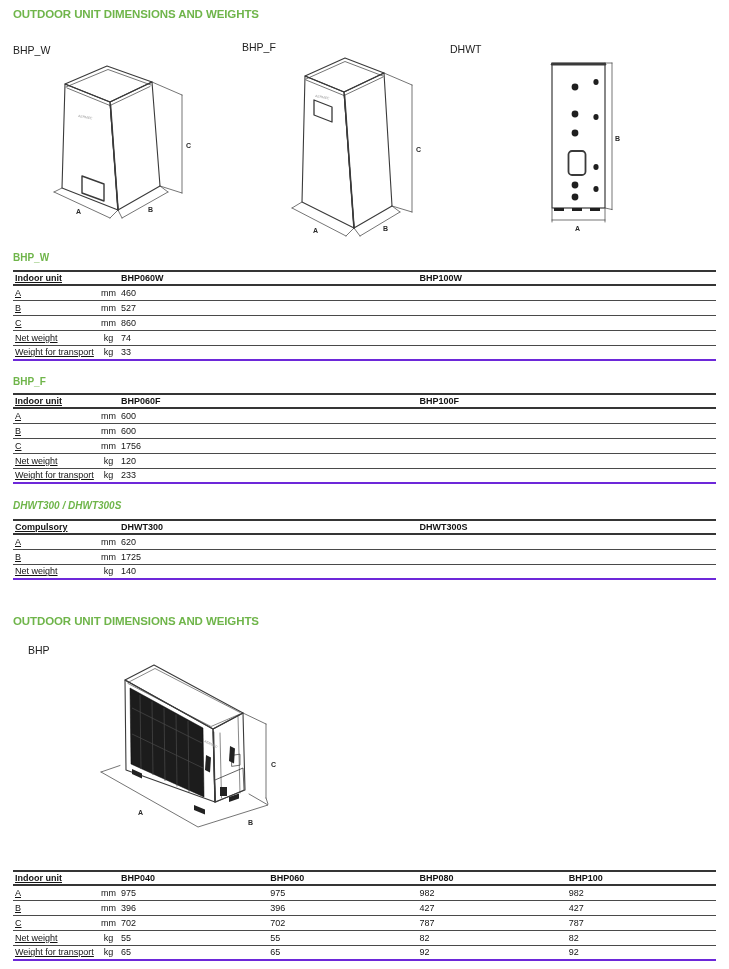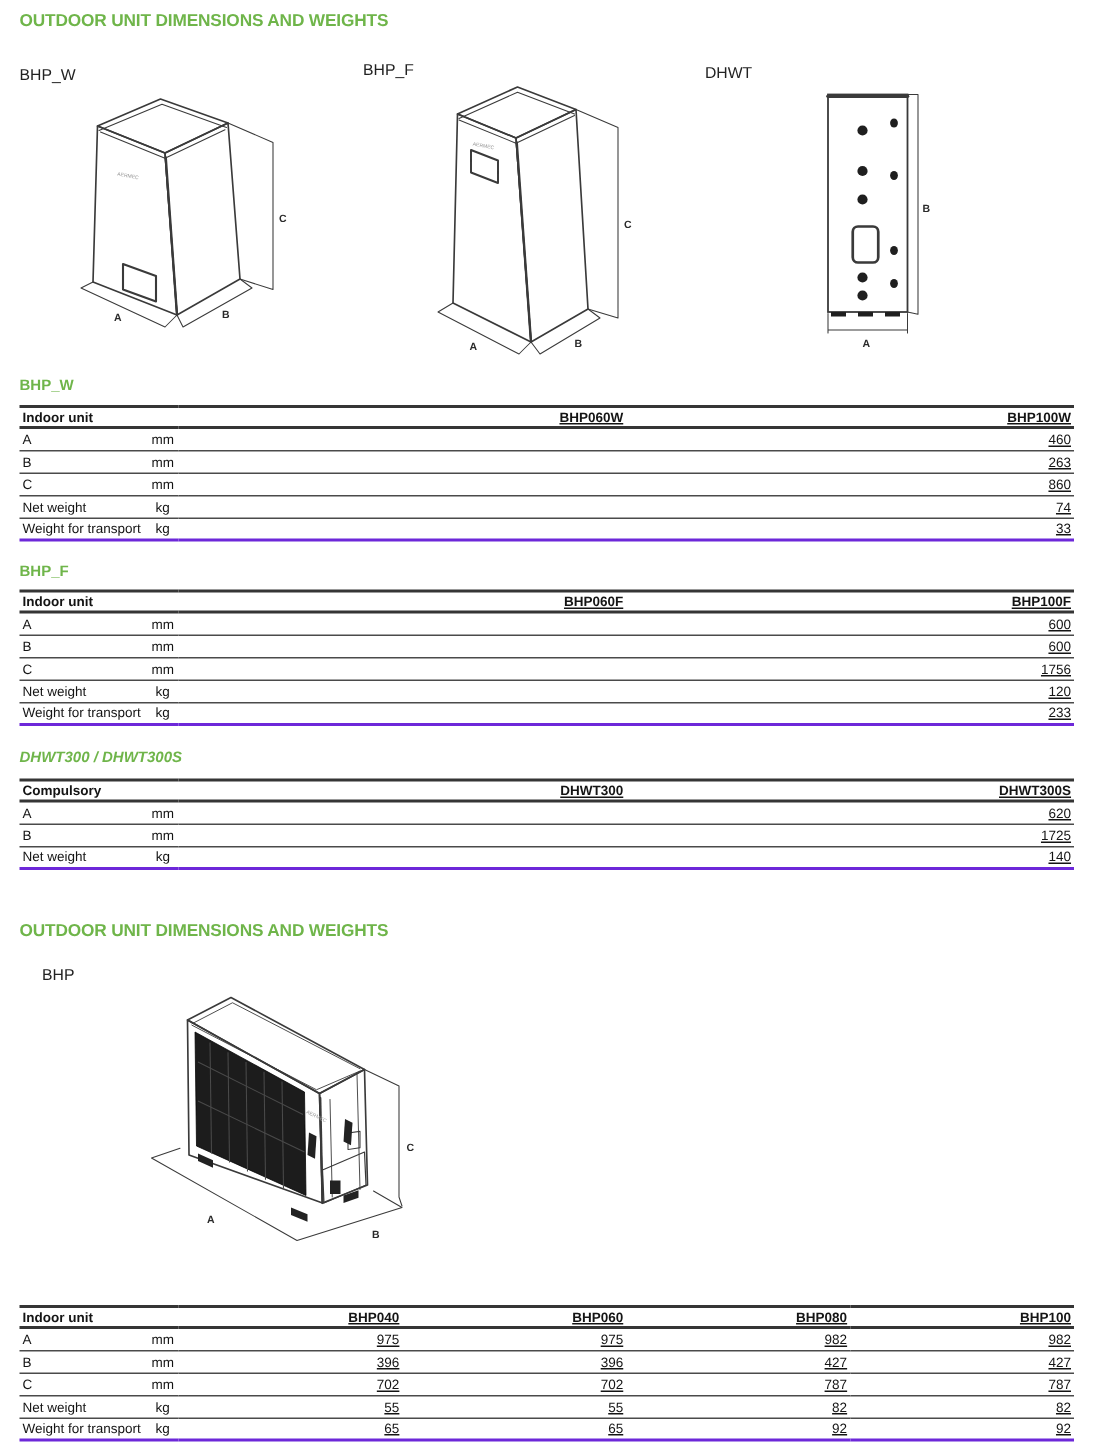--- a/index.html
+++ b/index.html
@@ -10,39 +10,39 @@
   .green-heading { position:absolute; left:13px; font-size:11.5px; font-weight:bold; letter-spacing:-0.1px; color:#6fb54a; }
   .section-title { position:absolute; left:13px; font-size:10px; font-weight:bold; color:#6fb54a; }
   .fig-label { position:absolute; font-size:10.5px; color:#222; }
 
   .table-holder { position:absolute; left:13px; width:703px; }
   table.dtable { width:703px; border-collapse:collapse; table-layout:fixed; }
   .dtable th, .dtable td { font-size:9px; color:#141414; padding:0 2px; overflow:hidden; white-space:nowrap; }
   .dtable thead th { height:14px; font-weight:bold; border-top:2px solid #353535; border-bottom:2px solid #353535; }
   .dtable tbody td { height:15px; border-bottom:1px solid #4a4a4a; font-weight:normal; }
   .dtable tbody tr:last-child td { border-bottom:2px solid #6d28d9; }
-  .dtable .lbl { text-align:left; }
+  .dtable .lbl { text-align:left;text-decoration:underline; }
   .dtable .unit { text-align:center; }
-  .dtable .model, .dtable .val { text-align:right;text-decoration:underline; }
+  .dtable .model, .dtable .val { text-align:left; }
 
   .diagram { position:absolute; }
   .diagram svg { display:block; width:100%; height:100%; }
   .dimtxt { font:bold 7px "Liberation Sans", sans-serif; fill:#2a2a2a; }
   .brandtxt { font:3.4px "Liberation Sans", sans-serif; fill:#999; }
 </style>
 </head>
 <body>
 
 <div class="page">
 
   <div class="green-heading" style="top: 8px; color: rgb(111, 181, 74);">OUTDOOR UNIT DIMENSIONS AND WEIGHTS</div>
 
   <div class="fig-label" style="left:13px; top:44px;">BHP_W</div>
   <div class="fig-label" style="left:242px; top:41px;">BHP_F</div>
-  <div class="fig-label" style="left:470px; top:43px;">DHWT</div>
+  <div class="fig-label" style="left:450px; top:43px;">DHWT</div>
 
   <div class="diagram" style="left:52px; top:52px; width:160px; height:190px;">
     <svg viewBox="0 0 160 190">
       <g stroke="#3a3a3a" stroke-width="1.1" fill="none" stroke-linejoin="round" stroke-linecap="round">
         <path d="M13,32 L55,14 L100,30 L58,50 Z"></path>
         <path d="M14,35 L56,17.5 L99,33" stroke-width="0.7"></path>
         <path d="M15,36 L58,53.5 L98,34.5" stroke-width="0.7"></path>
         <path d="M13,32 L58,50 L66,158 L10,136 Z"></path>
         <path d="M58,50 L100,30 L108,134 L66,158 Z"></path>
         <path d="M58.5,53 L66,158" stroke-width="1.6"></path>
@@ -125,21 +125,21 @@
         </thead>
         <tbody>
           <tr>
             <td class="lbl">A</td>
             <td class="unit">mm</td>
             <td class="val" colspan="2">460</td>
           </tr>
           <tr>
             <td class="lbl">B</td>
             <td class="unit">mm</td>
-            <td class="val" colspan="2">263</td>
+            <td class="val" colspan="2">527</td>
           </tr>
           <tr>
             <td class="lbl">C</td>
             <td class="unit">mm</td>
             <td class="val" colspan="2">860</td>
           </tr>
           <tr>
             <td class="lbl">Net weight</td>
             <td class="unit">kg</td>
             <td class="val" colspan="2">74</td>

